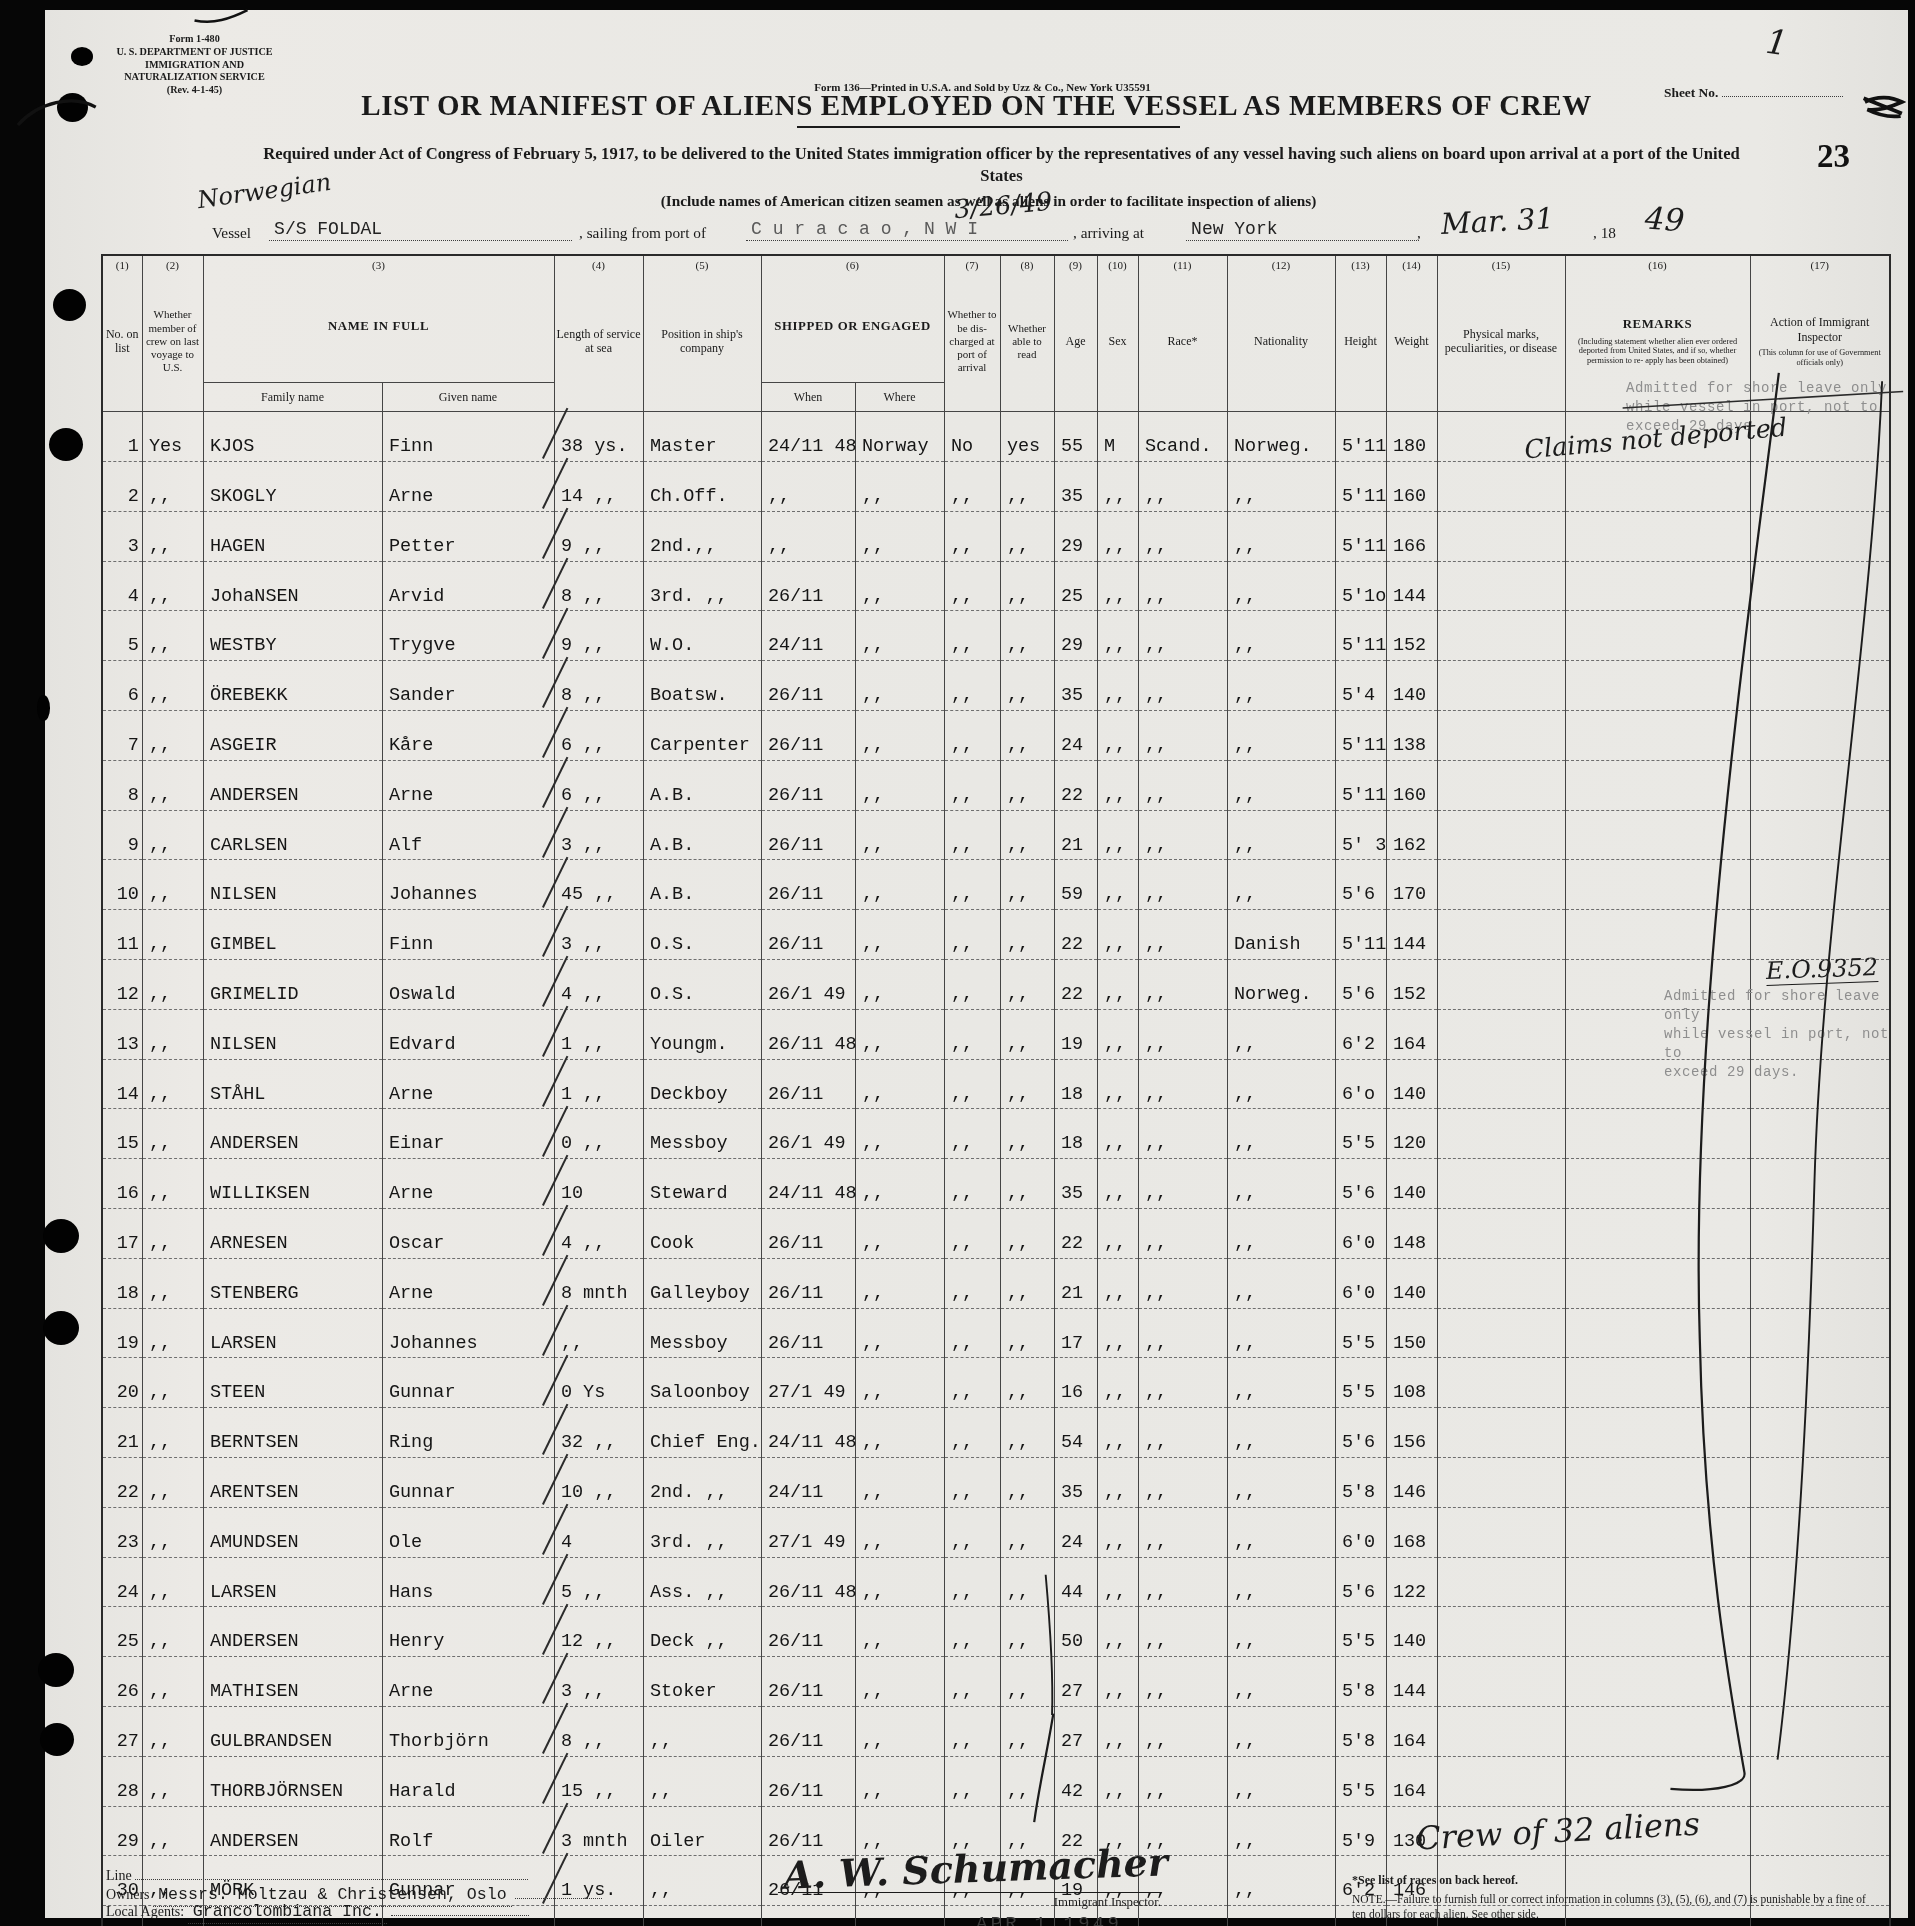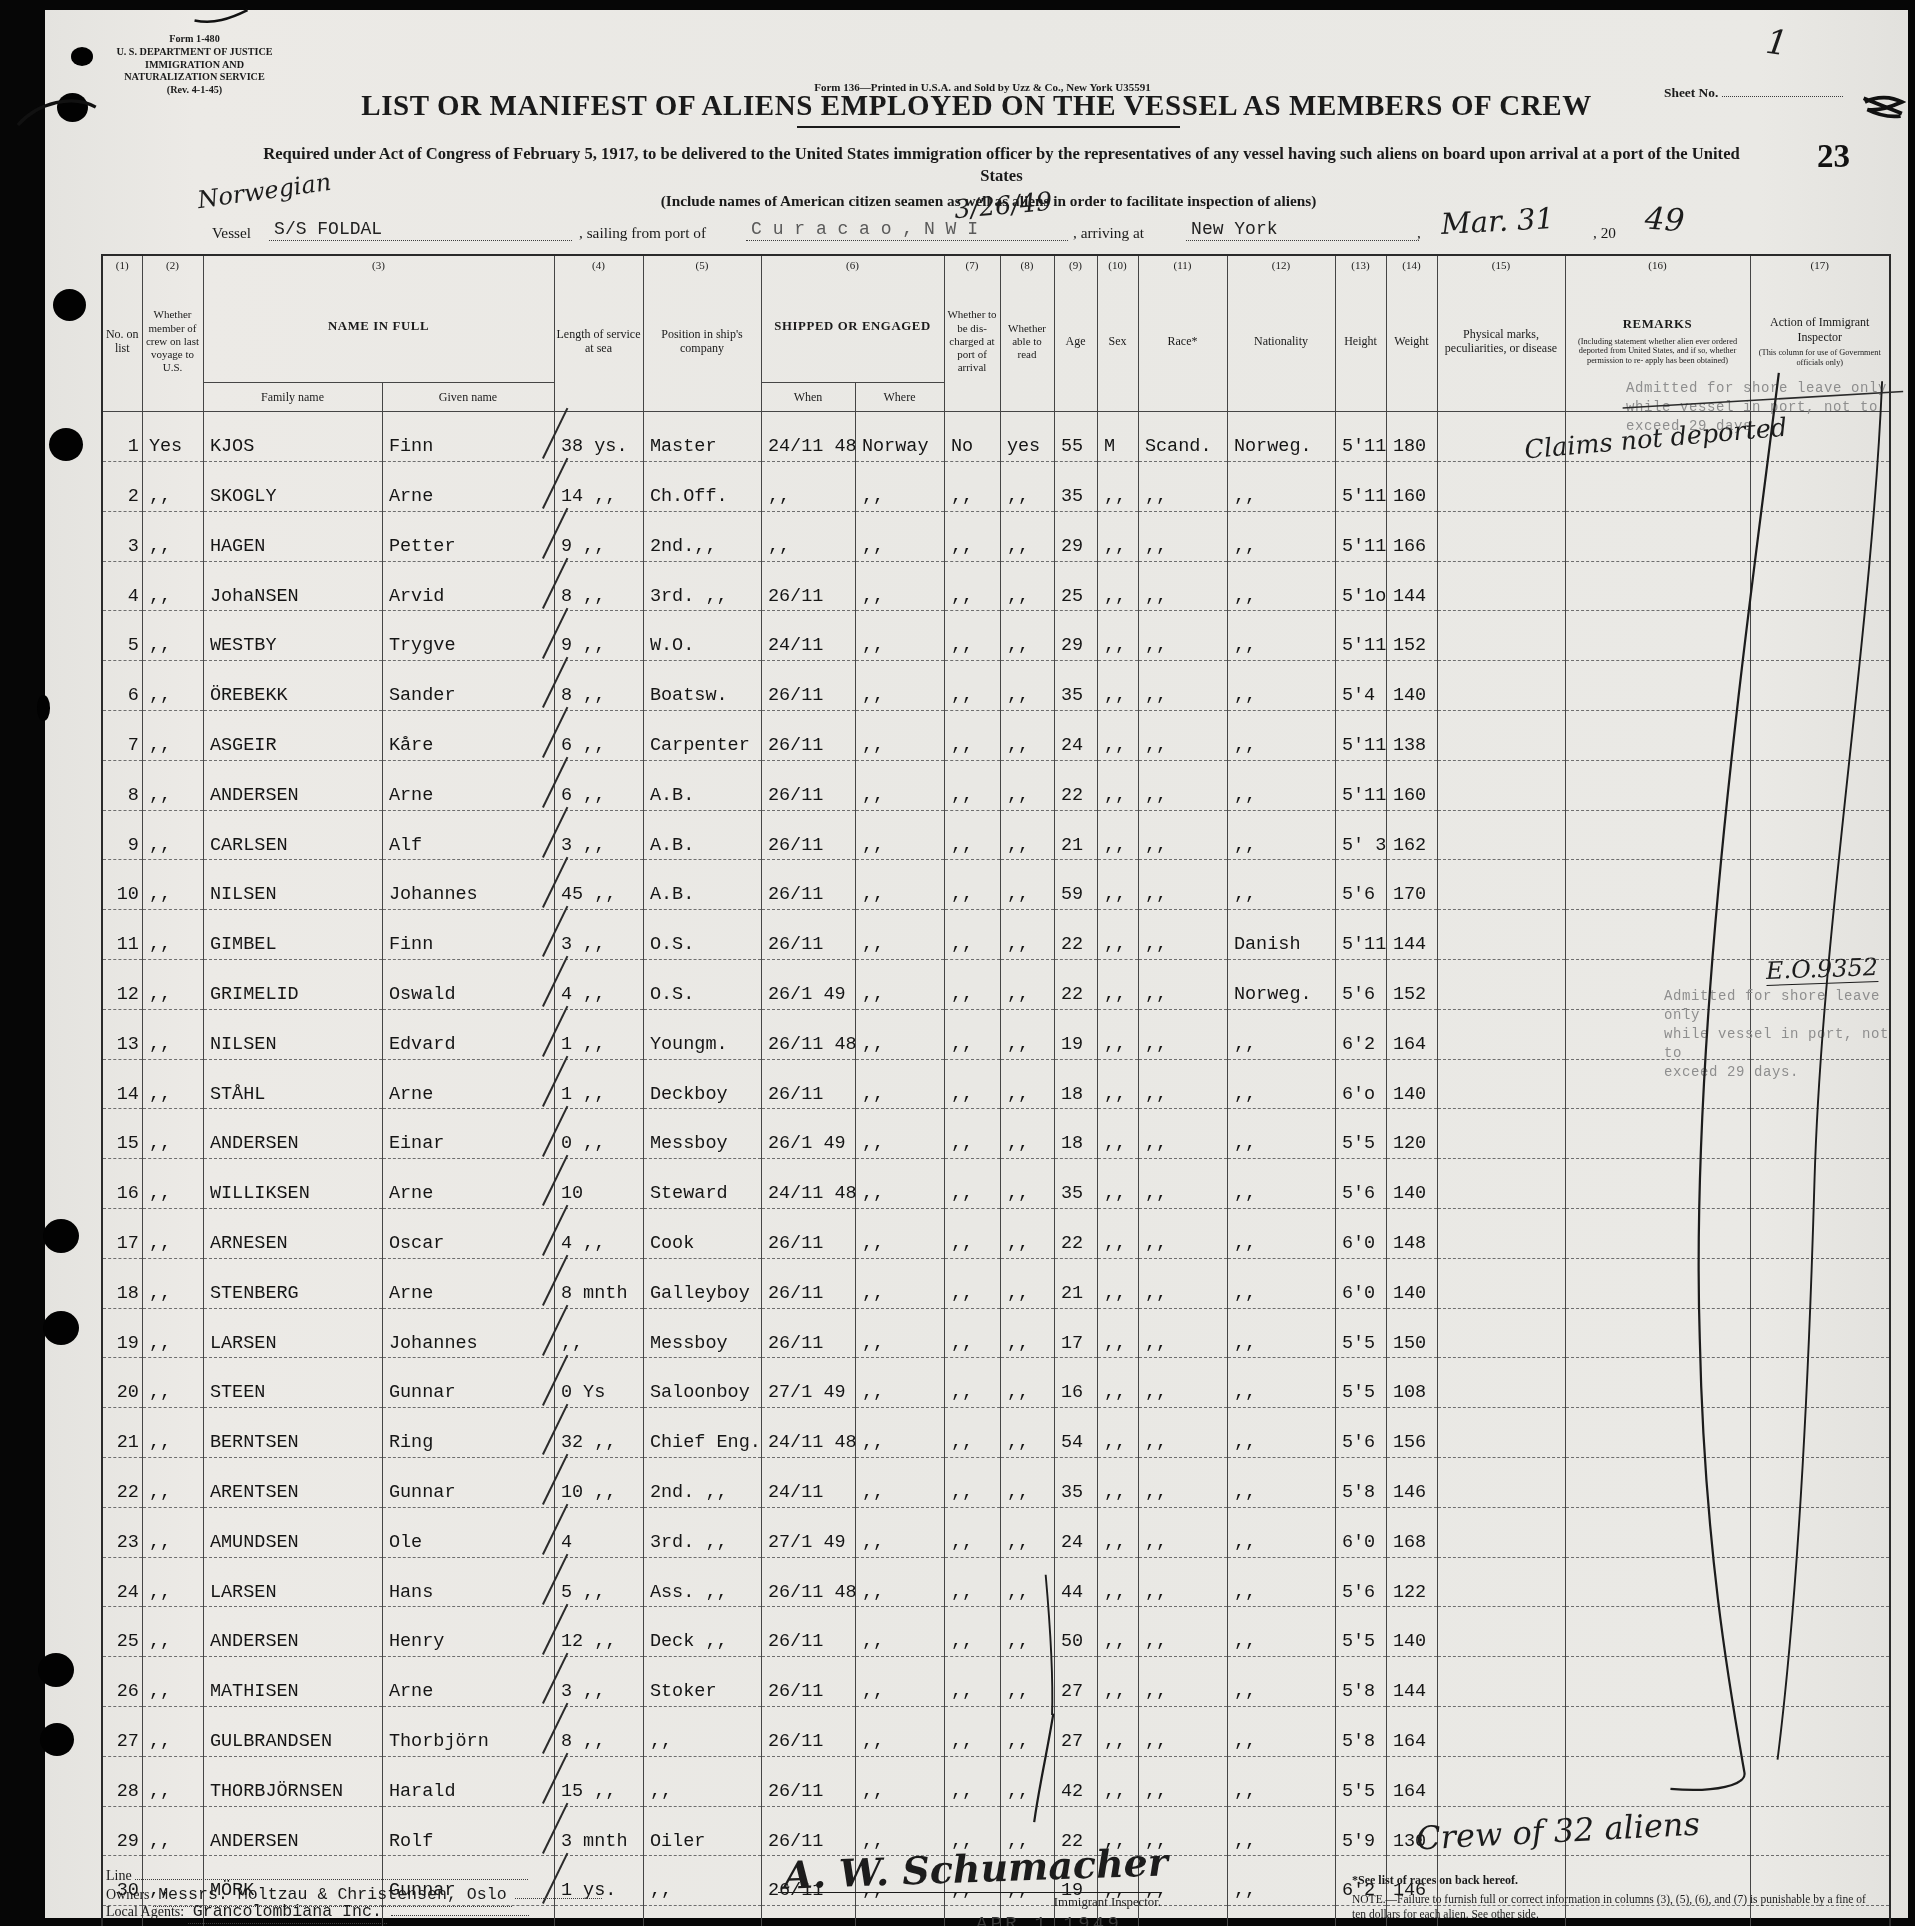--- a/index.html
+++ b/index.html
@@ -109,21 +109,21 @@
   <div class="abs hand" style="left:152px;top:167px;font-size:24px;transform:rotate(-8deg);">Norwegian</div>
   <div class="abs v-label" style="left:167px;top:214px;">Vessel</div>
   <div class="abs mono v-typed u" style="left:224px;top:209px;width:293px;">S/S FOLDAL</div>
   <div class="abs v-label" style="left:534px;top:214px;">, sailing from port of</div>
   <div class="abs mono v-typed v-faint u" style="left:701px;top:209px;width:312px;">C u r a c a o ,  N W I</div>
   <div class="abs hand" style="left:909px;top:180px;font-size:25.5px;transform:rotate(-5deg);">3/26/49</div>
   <div class="abs v-label" style="left:1028px;top:214px;">, arriving at</div>
   <div class="abs mono v-typed u" style="left:1141px;top:209px;width:223px;">New York</div>
   <div class="abs v-label" style="left:1372px;top:214px;">,</div>
   <div class="abs hand" style="left:1396px;top:194px;font-size:29px;transform:rotate(-3deg);">Mar. 31</div>
-  <div class="abs v-label" style="left:1548px;top:214px;">, 20</div>
+  <div class="abs v-label" style="left:1548px;top:214px;">, 18</div>
   <div class="abs hand" style="left:1600px;top:191px;font-size:31px;transform:rotate(4deg);">49</div>
 
   <table class="tbl">
     <colgroup>
       <col style="width:40px">
         <col style="width:61px">
         <col style="width:179px">
         <col style="width:172px">
       <col style="width:89px">
         <col style="width:118px">

